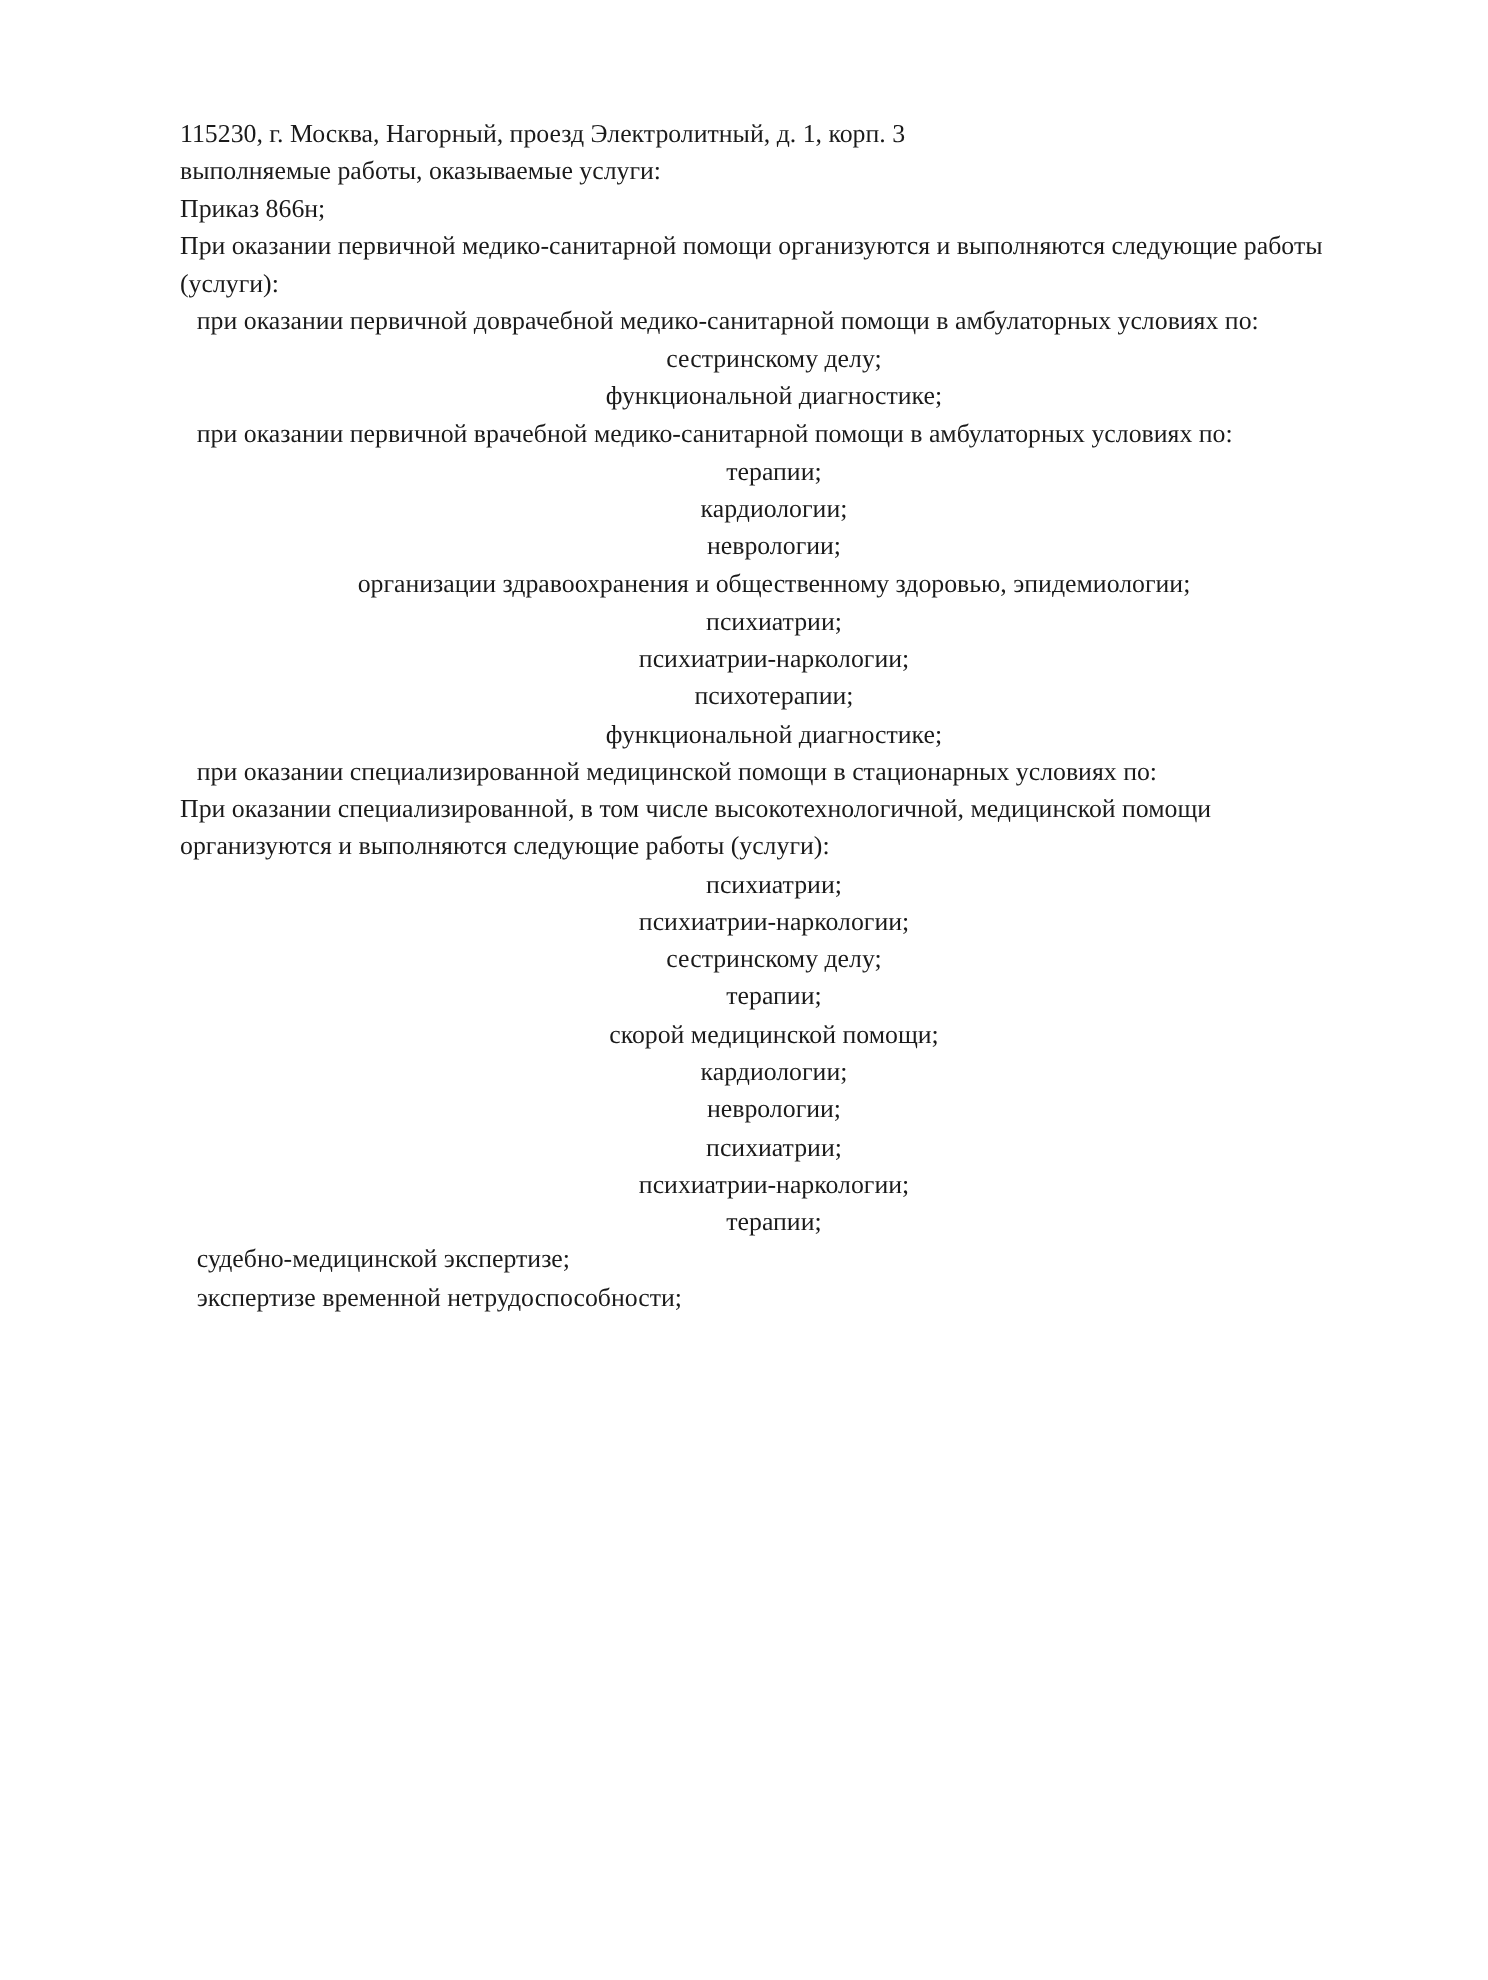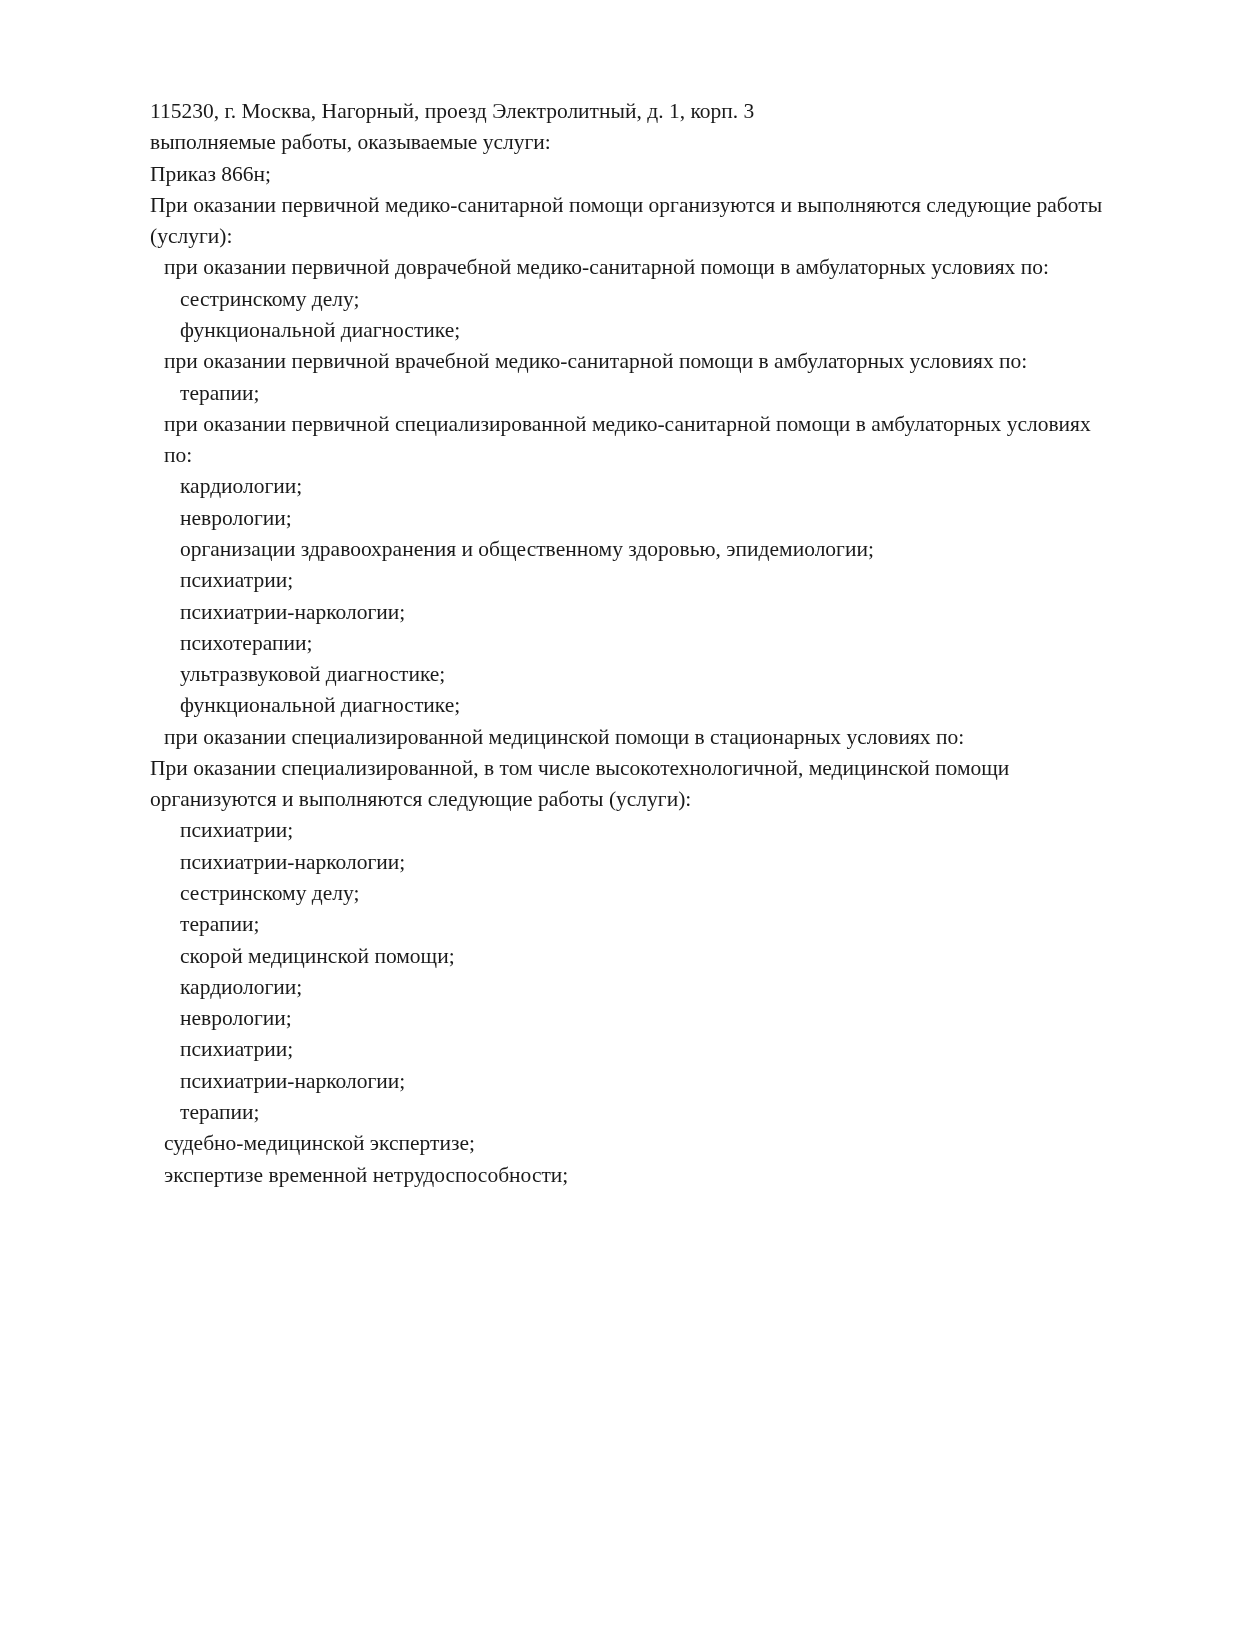--- a/index.html
+++ b/index.html
@@ -24,44 +24,42 @@
     color: #1a1a1a;
     text-align: left;
   }
   .line {
     white-space: pre-wrap;
     margin: 0;
     padding: 0;
   }
   .indent-0 { padding-left: 0; }
   .indent-1 { padding-left: 14px; }
-  .indent-2 { padding-left: 30px; }
+  .indent-2 { padding-left: 30px; text-align: center; }
 </style>
 </head>
 <body>
 
 <div class="page">
   <div class="doc-body" id="doc-body">
       <p class="line indent-0">115230, г. Москва, Нагорный, проезд Электролитный, д. 1, корп. 3</p>
       <p class="line indent-0">выполняемые работы, оказываемые услуги:</p>
       <p class="line indent-0">Приказ 866н;</p>
       <p class="line indent-0">При оказании первичной медико-санитарной помощи организуются и выполняются следующие работы (услуги):</p>
       <p class="line indent-1">при оказании первичной доврачебной медико-санитарной помощи в амбулаторных условиях по:</p>
       <p class="line indent-2">сестринскому делу;</p>
       <p class="line indent-2">функциональной диагностике;</p>
       <p class="line indent-1">при оказании первичной врачебной медико-санитарной помощи в амбулаторных условиях по:</p>
       <p class="line indent-2">терапии;</p>
-      <p class="line indent-1">при оказании первичной специализированной медико-санитарной помощи в амбулаторных условиях по:</p>
       <p class="line indent-2">кардиологии;</p>
       <p class="line indent-2">неврологии;</p>
       <p class="line indent-2">организации здравоохранения и общественному здоровью, эпидемиологии;</p>
       <p class="line indent-2">психиатрии;</p>
       <p class="line indent-2">психиатрии-наркологии;</p>
       <p class="line indent-2">психотерапии;</p>
-      <p class="line indent-2">ультразвуковой диагностике;</p>
       <p class="line indent-2">функциональной диагностике;</p>
       <p class="line indent-1">при оказании специализированной медицинской помощи в стационарных условиях по:</p>
       <p class="line indent-0">При оказании специализированной, в том числе высокотехнологичной, медицинской помощи организуются и выполняются следующие работы (услуги):</p>
       <p class="line indent-2">психиатрии;</p>
       <p class="line indent-2">психиатрии-наркологии;</p>
       <p class="line indent-2">сестринскому делу;</p>
       <p class="line indent-2">терапии;</p>
       <p class="line indent-2">скорой медицинской помощи;</p>
       <p class="line indent-2">кардиологии;</p>
       <p class="line indent-2">неврологии;</p>

